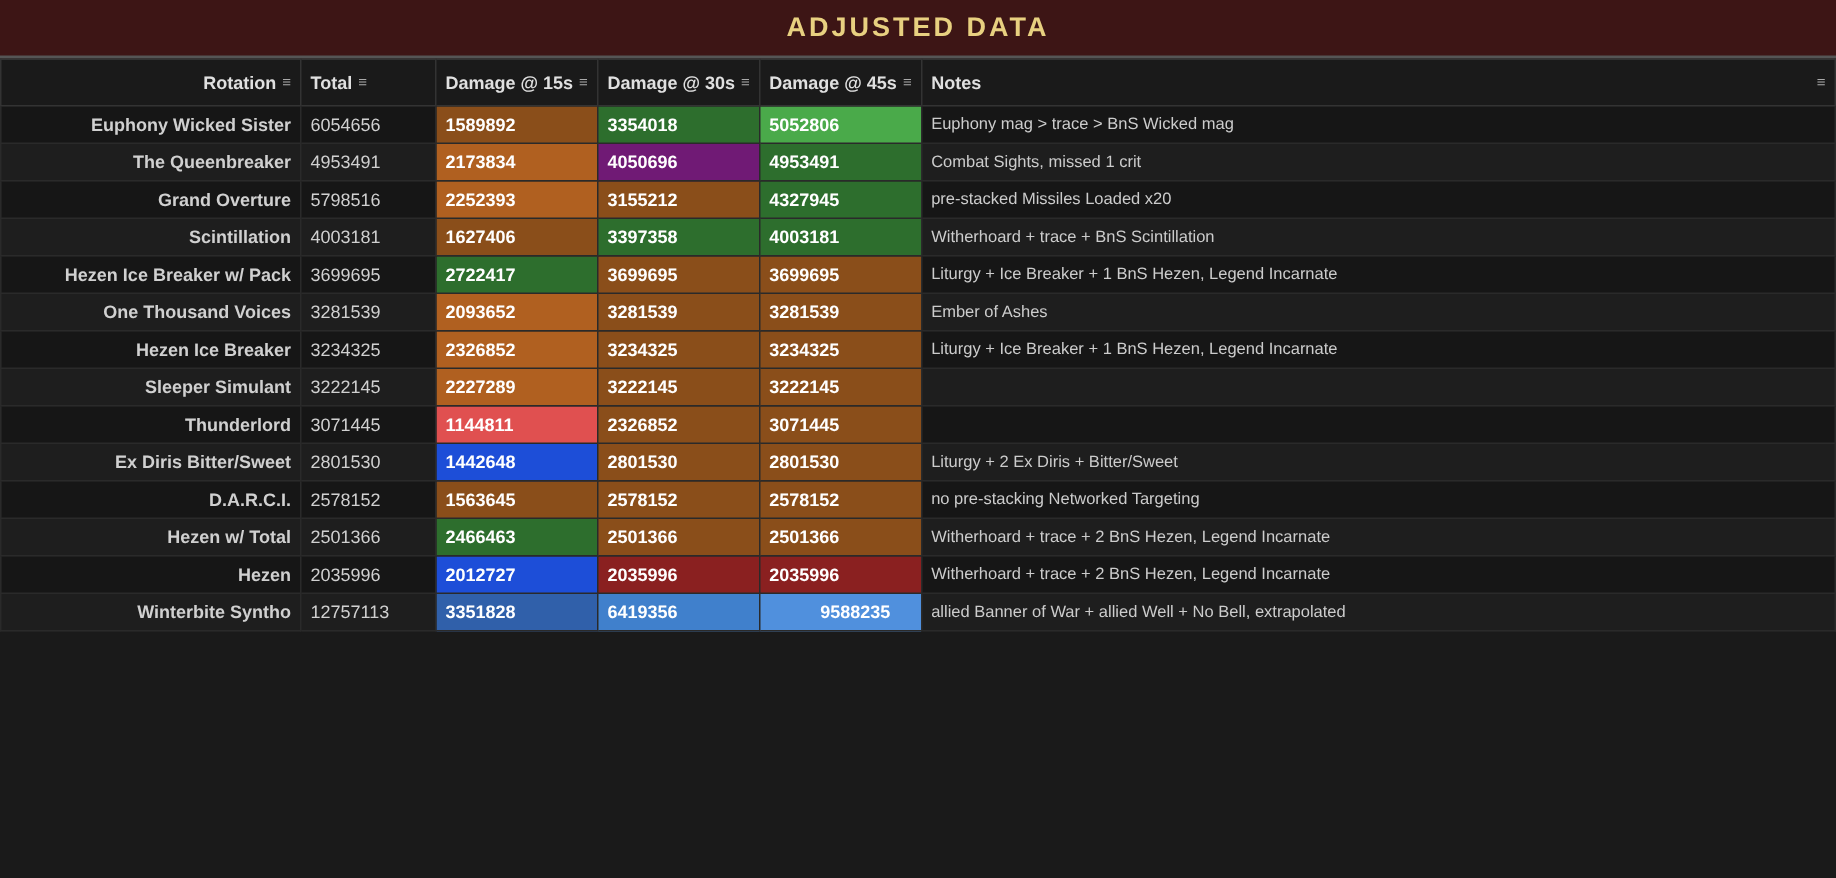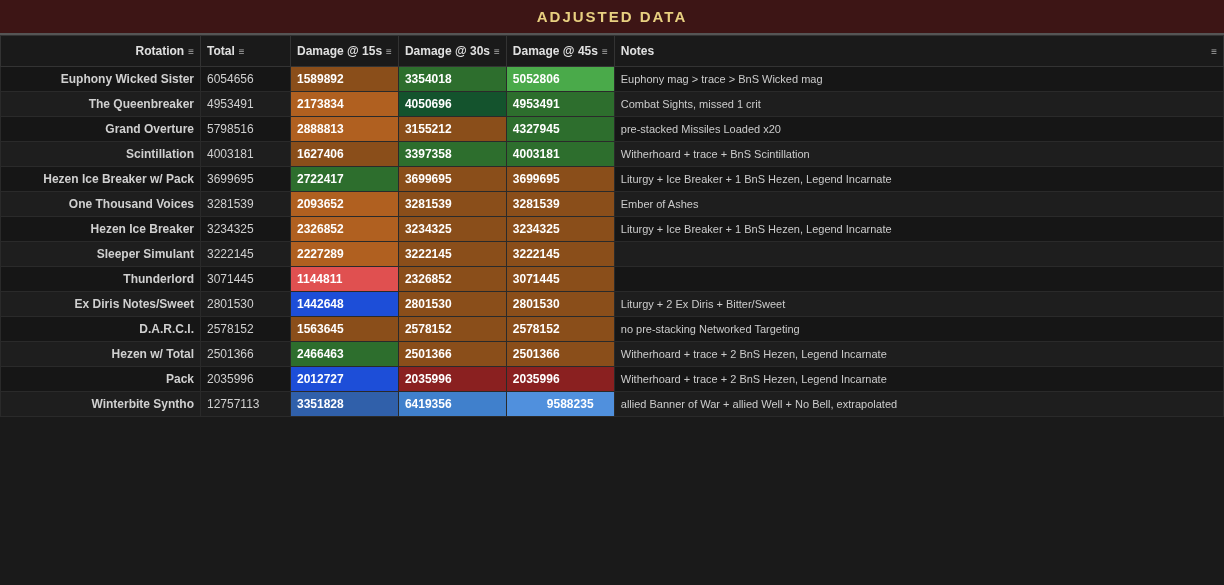--- a/index.html
+++ b/index.html
@@ -9,21 +9,21 @@
       font-size: 12px;
       color: #e0e0e0;
       width: 1224px;
       min-height: 585px;
     }
     .title-bar {
       background: #3d1515;
       text-align: center;
       padding: 8px;
       font-weight: bold;
-      font-size: 15px;
+      font-size: 18px;
       color: #e8d080;
       letter-spacing: 2px;
       border-bottom: 2px solid #555;
     }
     table {
       width: 100%;
       border-collapse: collapse;
     }
     thead tr {
       background: #1a1a1a;
@@ -78,21 +78,21 @@
     .dmg-cell {
       text-align: left;
       font-weight: bold;
     }
     .notes-cell {
       color: #cccccc;
       font-size: 11px;
     }
     
     .green-dark { background-color: #2d6e2d; color: #ffffff; }
-    .green-mid { background-color: #14532d; color: #ffffff; }
+    .green-mid { background-color: #701a75; color: #ffffff; }
     .green-light { background-color: #4aaa4a; color: #ffffff; }
     .orange-dark { background-color: #8a4e1a; color: #ffffff; }
     .orange-mid { background-color: #b06020; color: #ffffff; }
     .red-dark { background-color: #8a2020; color: #ffffff; }
     .red-mid { background-color: #1d4ed8; color: #ffffff; }
     .red-bright { background-color: #e05050; color: #ffffff; }
     .blue-bright { background-color: #4080cc; color: #ffffff; margin-top: 40px; }
     .blue-mid { background-color: #3060aa; color: #ffffff; margin-left: 18px; }
     .blue-light { background-color: #5090dd; color: #ffffff; padding-left: 40px; }
   </style>
@@ -157,21 +157,21 @@
     <td class="rotation-cell">The Queenbreaker</td>
     <td class="total-cell">4953491</td>
     <td class="dmg-cell orange-mid">2173834</td>
     <td class="dmg-cell green-mid">4050696</td>
     <td class="dmg-cell green-dark">4953491</td>
     <td class="notes-cell">Combat Sights, missed 1 crit</td>
   </tr>
       <tr>
     <td class="rotation-cell">Grand Overture</td>
     <td class="total-cell">5798516</td>
-    <td class="dmg-cell orange-mid">2888813</td>
+    <td class="dmg-cell orange-mid">2252393</td>
     <td class="dmg-cell orange-dark">3155212</td>
     <td class="dmg-cell green-dark">4327945</td>
     <td class="notes-cell">pre-stacked Missiles Loaded x20</td>
   </tr>
       <tr>
     <td class="rotation-cell">Scintillation</td>
     <td class="total-cell">4003181</td>
     <td class="dmg-cell orange-dark">1627406</td>
     <td class="dmg-cell green-dark">3397358</td>
     <td class="dmg-cell green-dark">4003181</td>
@@ -211,21 +211,21 @@
   </tr>
       <tr>
     <td class="rotation-cell">Thunderlord</td>
     <td class="total-cell">3071445</td>
     <td class="dmg-cell red-bright">1144811</td>
     <td class="dmg-cell orange-dark">2326852</td>
     <td class="dmg-cell orange-dark">3071445</td>
     <td class="notes-cell"></td>
   </tr>
       <tr>
-    <td class="rotation-cell">Ex Diris Notes/Sweet</td>
+    <td class="rotation-cell">Ex Diris Bitter/Sweet</td>
     <td class="total-cell">2801530</td>
     <td class="dmg-cell red-mid">1442648</td>
     <td class="dmg-cell orange-dark">2801530</td>
     <td class="dmg-cell orange-dark">2801530</td>
     <td class="notes-cell">Liturgy + 2 Ex Diris + Bitter/Sweet</td>
   </tr>
       <tr>
     <td class="rotation-cell">D.A.R.C.I.</td>
     <td class="total-cell">2578152</td>
     <td class="dmg-cell orange-dark">1563645</td>
@@ -235,21 +235,21 @@
   </tr>
       <tr>
     <td class="rotation-cell">Hezen w/ Total</td>
     <td class="total-cell">2501366</td>
     <td class="dmg-cell green-dark">2466463</td>
     <td class="dmg-cell orange-dark">2501366</td>
     <td class="dmg-cell orange-dark">2501366</td>
     <td class="notes-cell">Witherhoard + trace + 2 BnS Hezen, Legend Incarnate</td>
   </tr>
       <tr>
-    <td class="rotation-cell">Pack</td>
+    <td class="rotation-cell">Hezen</td>
     <td class="total-cell">2035996</td>
     <td class="dmg-cell red-mid">2012727</td>
     <td class="dmg-cell red-dark">2035996</td>
     <td class="dmg-cell red-dark">2035996</td>
     <td class="notes-cell">Witherhoard + trace + 2 BnS Hezen, Legend Incarnate</td>
   </tr>
       <tr>
     <td class="rotation-cell">Winterbite Syntho</td>
     <td class="total-cell">12757113</td>
     <td class="dmg-cell blue-mid">3351828</td>

